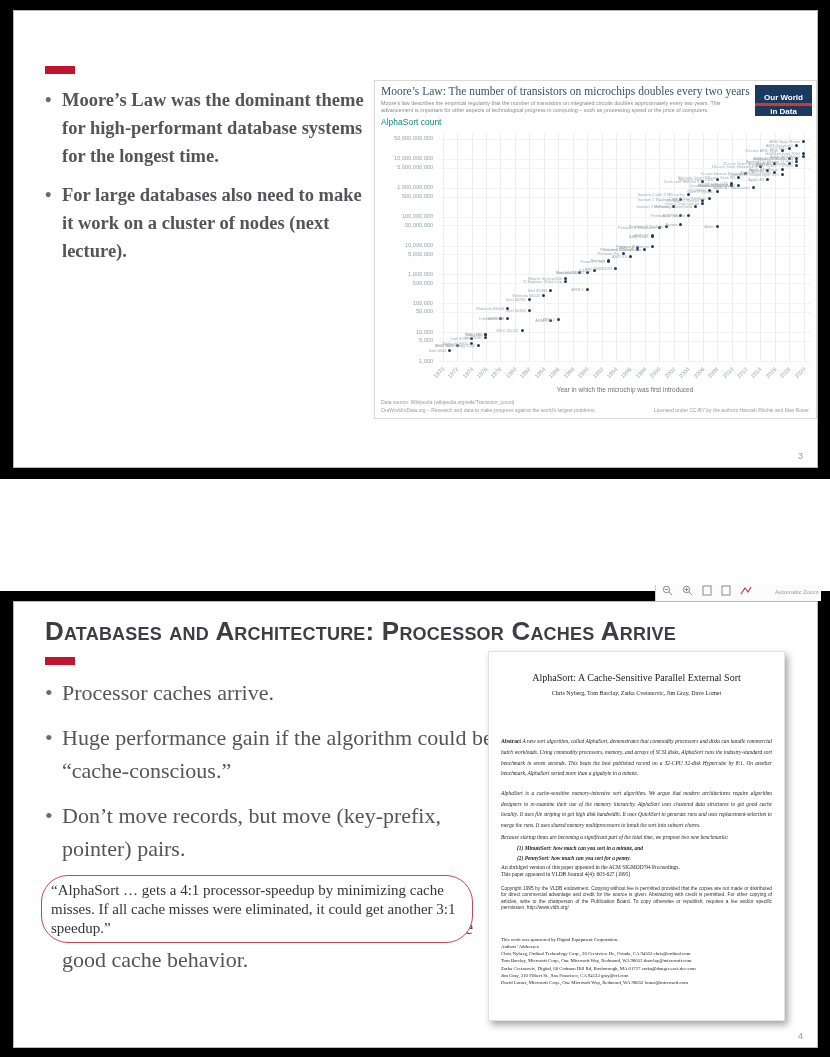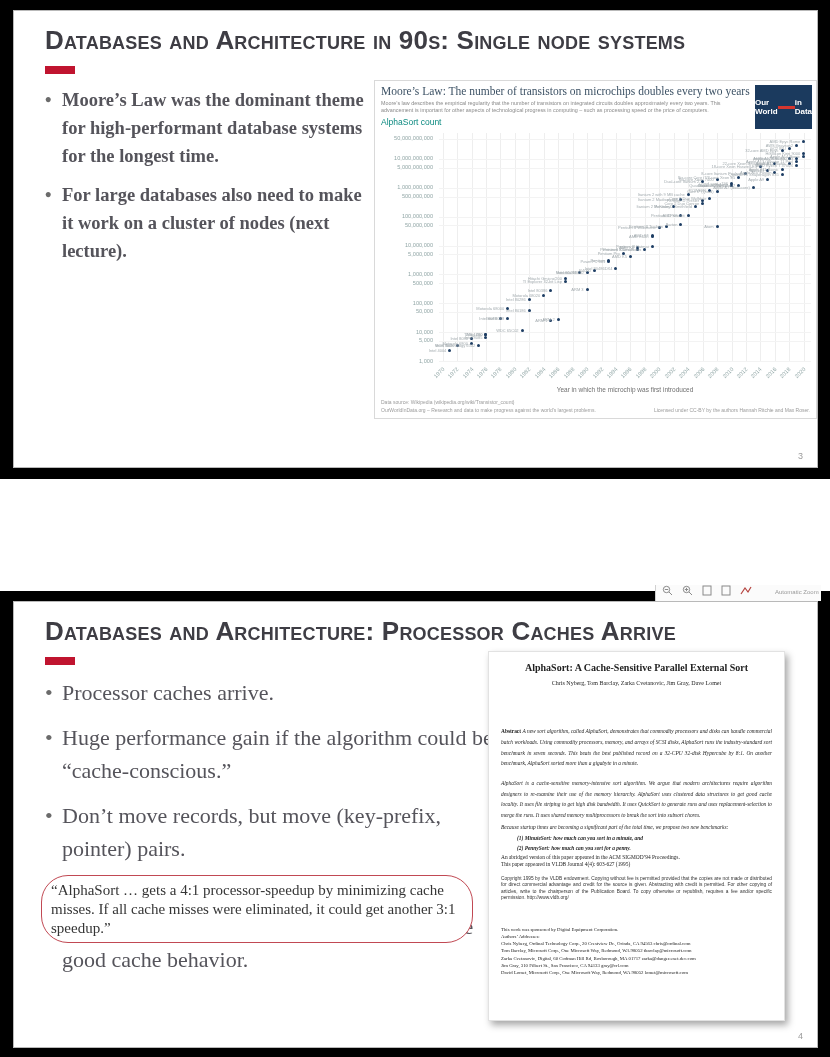--- a/index.html
+++ b/index.html
@@ -35,22 +35,22 @@
     position:absolute;left:360px;top:69px;width:443px;height:339px;
     background:#fff;border:1px solid #d9d9d9;box-sizing:border-box;overflow:hidden;
     font-family:"Liberation Sans",sans-serif;
   }
   .chart-title{
     position:absolute;left:6px;top:4px;width:372px;
     font-family:"Liberation Serif",serif;font-size:11.5px;color:#3d5265;line-height:1.05;
   }
   .chart-subtitle{position:absolute;left:6px;top:19px;width:372px;font-size:5.4px;color:#8a8a8a;line-height:1.35;}
   .owid-logo{
-    position:absolute;right:4px;top:4px;width:57px;height:44px;background:#1b3a5e;
-    display:flex;flex-direction:row;align-items:center;justify-content:flex-end;
+    position:absolute;right:4px;top:4px;width:57px;height:31px;background:#1b3a5e;
+    display:flex;flex-direction:column;align-items:center;justify-content:flex-end;
     color:#fff;font-size:8px;font-weight:700;line-height:1.15;
   }
   .owid-band{width:100%;height:3px;background:#d4362f;margin:1px 0;}
   .chart-ylabel{position:absolute;left:6px;top:36px;font-size:8.5px;color:#0c8a80;}
   .plot{position:absolute;left:64px;top:52px;width:372px;height:228px;}
   .vline{position:absolute;top:0;height:100%;width:1px;background:#eeeeee;}
   .hline{position:absolute;left:0;right:0;height:1px;background:#f3f3f3;}
   .ytick{position:absolute;left:-62px;width:56px;text-align:right;font-size:5.6px;color:#92a7a7;line-height:1;}
   .xtick{
     position:absolute;width:40px;text-align:right;font-size:5.6px;color:#92a7a7;line-height:1;
@@ -72,21 +72,21 @@
     font-family:"Liberation Serif",serif;font-size:15px;color:#353535;line-height:1.25;
   }
   #quote1{top:273px;border-radius:27px;}
   #quote2{top:352px;}
   .paper{
     position:absolute;left:474px;top:49px;width:297px;height:370px;background:#fff;
     border:1px solid #e2e2e2;box-shadow:3px 4px 7px rgba(0,0,0,0.35);
     box-sizing:border-box;padding:8px 12px;overflow:hidden;
     font-family:"Liberation Serif",serif;color:#222;
   }
-  .paper-title{text-align:center;font-weight:700;font-size:10px;margin-top:2px;}
+  .paper-title{text-align:center;font-weight:400;font-size:10px;margin-top:12px;}
   .paper-authors{text-align:center;font-size:6px;margin-top:7px;}
   .paper-abstract{margin-top:40px;font-size:5.4px;font-style:italic;text-align:justify;line-height:2.0;}
   .paper-abstract b{font-style:normal;font-weight:700;}
   .paper-para{margin-top:9px;font-size:5.4px;font-style:italic;text-align:justify;line-height:1.95;}
   .paper-para2{margin-top:2px;font-size:5.4px;font-style:italic;text-align:justify;line-height:1.95;}
   .paper-bench{margin-left:16px;font-size:5.4px;font-style:italic;font-weight:700;line-height:1.95;}
   .paper-note{font-size:5.4px;line-height:1.3;}
   .paper-copyright{margin-top:8px;font-family:"Liberation Sans",sans-serif;font-size:4.8px;line-height:1.35;color:#333;text-align:justify;}
   .paper-sponsor{margin-top:24px;font-size:4.8px;line-height:1.5;}
   .paper-addr{font-size:4.8px;line-height:1.5;}
@@ -97,21 +97,20 @@
     z-index:6;display:flex;align-items:flex-start;gap:9px;padding:3px 5px 0 6px;
     box-sizing:border-box;overflow:hidden;border-left:1px solid #d0d0d0;
   }
   .tb-icon{margin-top:-3px;flex:0 0 auto;}
   .tb-label{font-size:6px;color:#9a9a9a;margin-top:1px;margin-left:14px;white-space:nowrap;}
 </style>
 </head>
 <body>
 
 <div class="slide" id="slide3">
-  <div class="slide-title">Databases and Architecture in 90s: Single node systems</div>
   <div class="accent-bar"></div>
   <ul class="bullets">
     <li>Moore’s Law was the dominant theme for high-performant database systems for the longest time.</li>
     <li>For large databases also need to make it work on a cluster of nodes (next lecture).</li>
   </ul>
 
   <div class="chart">
     <div class="chart-title">Moore’s Law: The number of transistors on microchips doubles every two years</div>
     <div class="owid-logo">
       <span>Our World</span>

